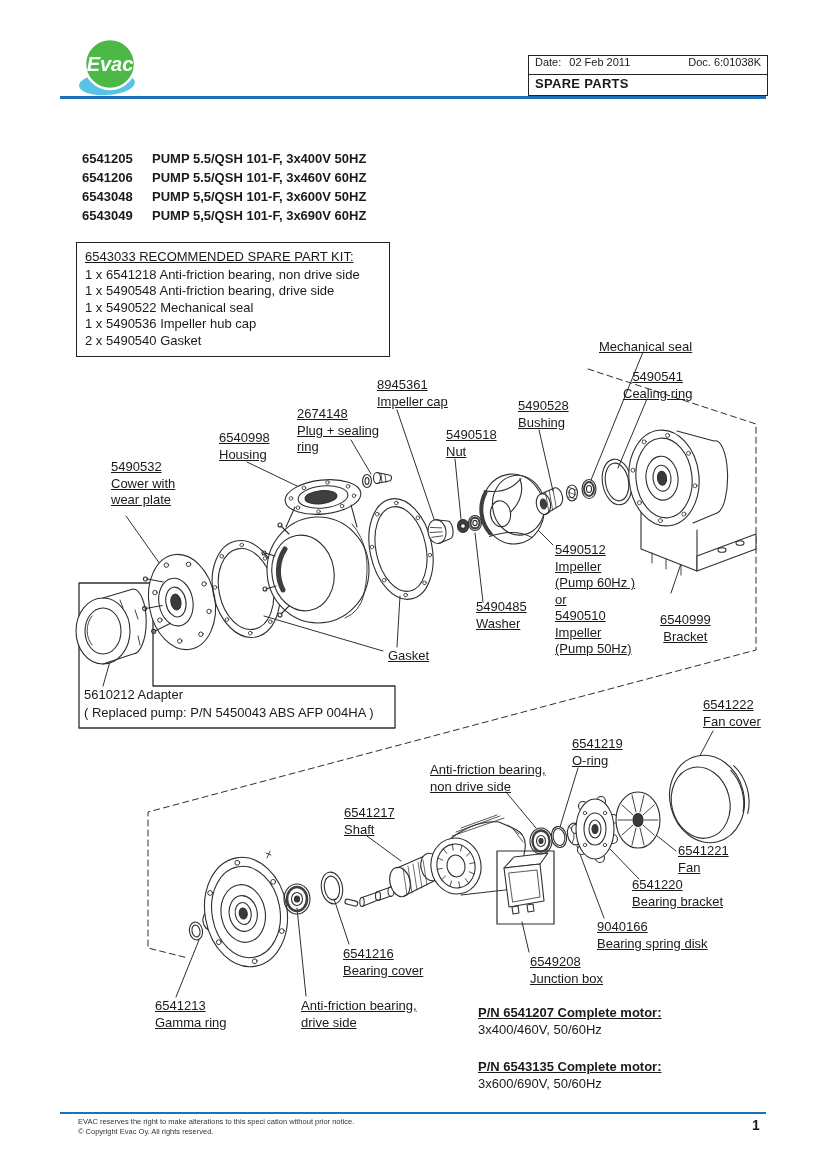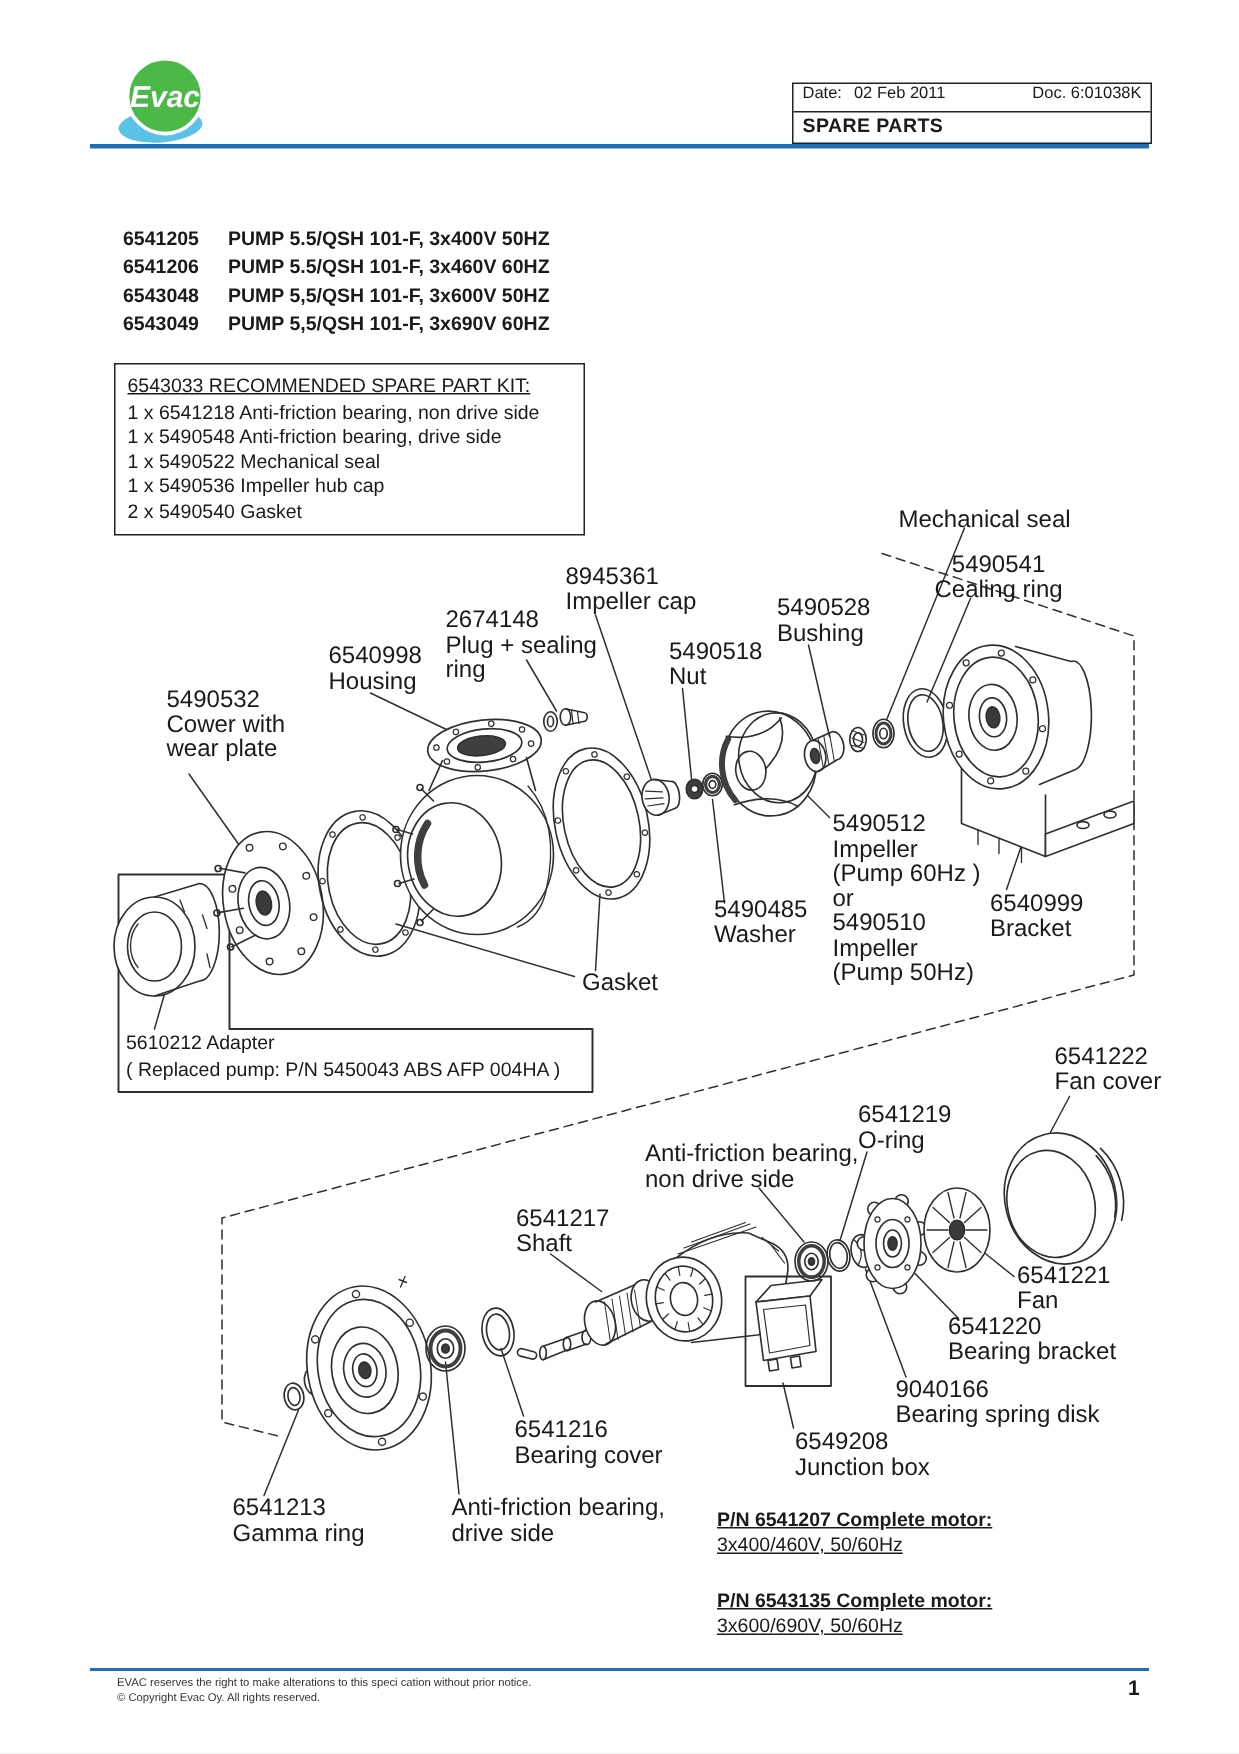--- a/index.html
+++ b/index.html
@@ -20,27 +20,27 @@
   .pump-list{position:absolute;left:82px;top:149px;font-size:13px;font-weight:bold;line-height:19px;}
   .pump-row{display:flex;}
   .pump-row .pn{width:70px;}
 
   
   .kit-box{position:absolute;left:76px;top:242px;width:296px;border:1.5px solid #222;
            padding:6px 8px 7px 8px;font-size:13px;line-height:16.5px;}
   .kit-title{text-decoration:underline;margin-bottom:1px;}
 
   
-  .plabel{position:absolute;font-size:16px;line-height:16.5px;white-space:nowrap;}
+  .plabel{position:absolute;font-size:13px;line-height:16.5px;white-space:nowrap;text-decoration:underline;}
 
   .adapter-note{position:absolute;left:84px;font-size:13px;white-space:nowrap;}
 
   .motor-note{position:absolute;font-size:13px;line-height:17px;white-space:nowrap;}
   .motor-note .m-title{font-weight:bold;text-decoration:underline;}
-  .motor-note .m-spec{text-decoration:underline;}
+  .motor-note .m-spec{}
 
   
   .footer-text{position:absolute;left:78px;top:1117px;font-size:7.5px;line-height:9.5px;color:#333;}
   .page-num{position:absolute;left:752px;top:1117px;font-size:14px;font-weight:bold;}
 
   svg.draw{position:absolute;left:0;top:0;}
 </style>
 </head>
 <body>
 
@@ -465,21 +465,21 @@
         <div>Impeller</div>
         <div>(Pump 50Hz)</div>
       </div>
       <div class="plabel" style="left: 476px; top: 599px;">
         <div>5490485</div>
         <div>Washer</div>
       </div>
       <div class="plabel" style="left: 388px; top: 648px;">
         <div>Gasket</div>
       </div>
-      <div class="plabel" style="left: 660px; top: 595px;">
+      <div class="plabel" style="left: 660px; top: 612px; text-align: center;">
         <div>6540999</div>
         <div>Bracket</div>
       </div>
       <div class="plabel" style="left: 703px; top: 697px;">
         <div>6541222</div>
         <div>Fan cover</div>
       </div>
       <div class="plabel" style="left: 572px; top: 736px;">
         <div>6541219</div>
         <div>O-ring</div>

